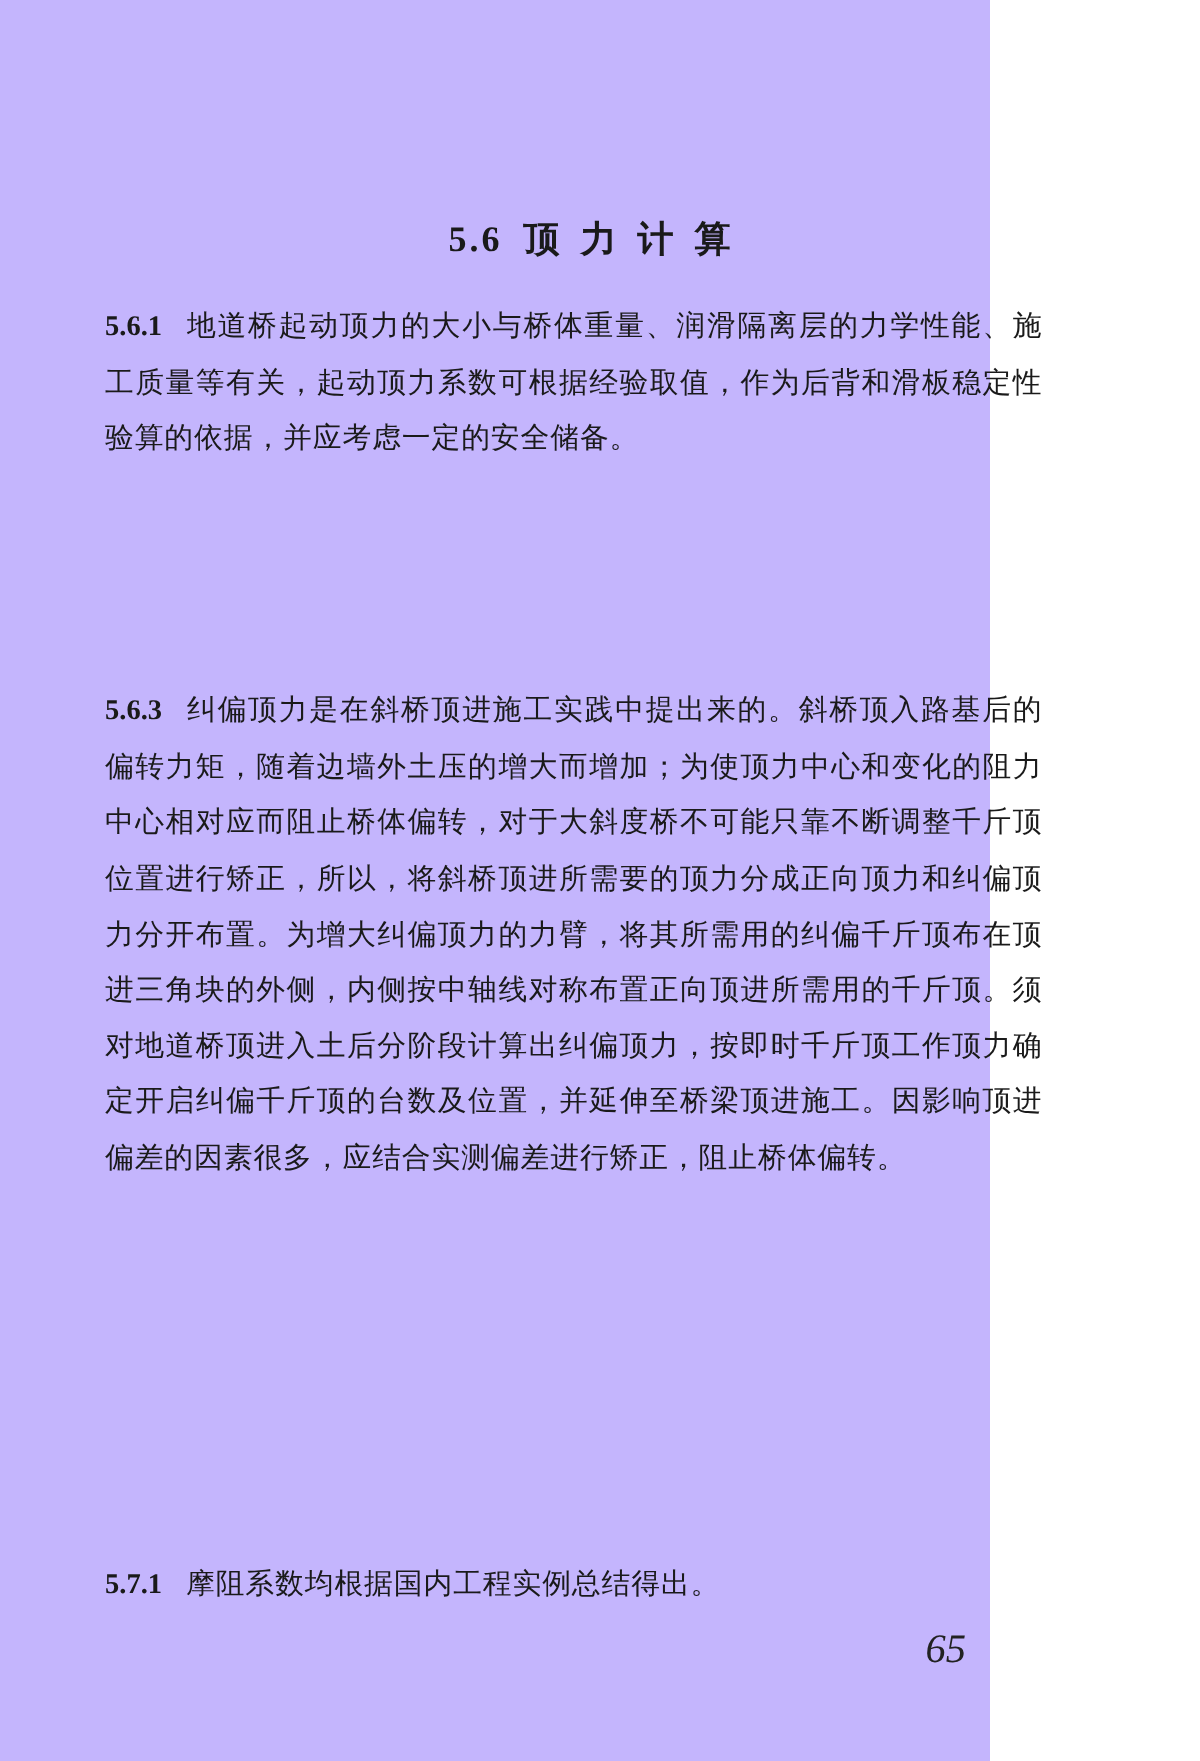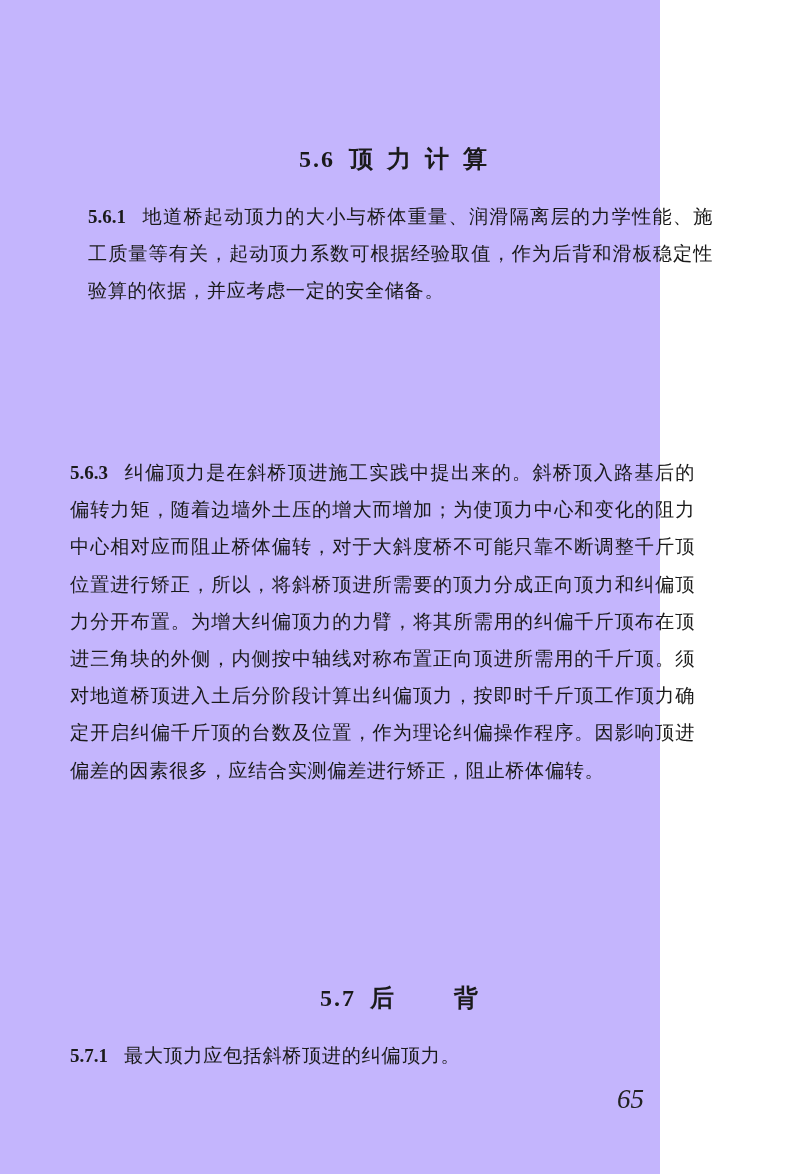--- a/index.html
+++ b/index.html
@@ -54,21 +54,21 @@
       font-family: "DejaVu Sans", "Liberation Sans", sans-serif;
       letter-spacing: 0.6px;
     }
     .clause .cnum {
       font-family: "Liberation Serif", "DejaVu Serif", serif;
       font-weight: bold;
       font-size: 19px;
       margin-right: 16px;
       letter-spacing: 0;
     }
-    #c561 { top: 198px; margin-left: 18px; }
+    #c561 { top: 198px; }
     #c562 { top: 304px; }
     #c563 { top: 454px; }
     #c564 { top: 790px; }
     #c571 { top: 1037px; }
 
     .page-number {
       position: absolute;
       left: 617px;
       top: 1084px;
       font-size: 27px;
@@ -85,27 +85,24 @@
   <div class="section-title" id="title-56">
     <span class="num">5.6</span><span class="w">顶</span><span class="w">力</span><span class="w">计</span><span class="w">算</span>
   </div>
 
   <div class="clause" id="c561">
     <span class="cnum">5.6.1</span><span>地道桥起动顶力的大小与桥体重量、润滑隔离层的力学性能、施工质量等有关，起动顶力系数可根据经验取值，作为后背和滑板稳定性验算的依据，并应考虑一定的安全储备。</span>
   </div>
 
 
   <div class="clause" id="c563">
-    <span class="cnum">5.6.3</span><span>纠偏顶力是在斜桥顶进施工实践中提出来的。斜桥顶入路基后的偏转力矩，随着边墙外土压的增大而增加；为使顶力中心和变化的阻力中心相对应而阻止桥体偏转，对于大斜度桥不可能只靠不断调整千斤顶位置进行矫正，所以，将斜桥顶进所需要的顶力分成正向顶力和纠偏顶力分开布置。为增大纠偏顶力的力臂，将其所需用的纠偏千斤顶布在顶进三角块的外侧，内侧按中轴线对称布置正向顶进所需用的千斤顶。须对地道桥顶进入土后分阶段计算出纠偏顶力，按即时千斤顶工作顶力确定开启纠偏千斤顶的台数及位置，作为理论纠偏操作程序。因影响顶进偏差的因素很多，应结合实测偏差进行矫正，阻止桥体偏转。</span>
+    <span class="cnum">5.6.3</span><span>纠偏顶力是在斜桥顶进施工实践中提出来的。斜桥顶入路基后的偏转力矩，随着边墙外土压的增大而增加；为使顶力中心和变化的阻力中心相对应而阻止桥体偏转，对于大斜度桥不可能只靠不断调整千斤顶位置进行矫正，所以，将斜桥顶进所需要的顶力分成正向顶力和纠偏顶力分开布置。为增大纠偏顶力的力臂，将其所需用的纠偏千斤顶布在顶进三角块的外侧，内侧按中轴线对称布置正向顶进所需用的千斤顶。须对地道桥顶进入土后分阶段计算出纠偏顶力，按即时千斤顶工作顶力确定开启纠偏千斤顶的台数及位置，并延伸至桥梁顶进施工。因影响顶进偏差的因素很多，应结合实测偏差进行矫正，阻止桥体偏转。</span>
   </div>
 
 
-  <div class="section-title" id="title-57">
-    <span class="num">5.7</span><span class="w w1">后</span><span class="w">背</span>
-  </div>
 
   <div class="clause" id="c571">
-    <span class="cnum">5.7.1</span><span>最大顶力应包括斜桥顶进的纠偏顶力。</span>
+    <span class="cnum">5.7.1</span><span>摩阻系数均根据国内工程实例总结得出。</span>
   </div>
 
   <div class="page-number">65</div>
 
 </div>
 
 </body></html>

